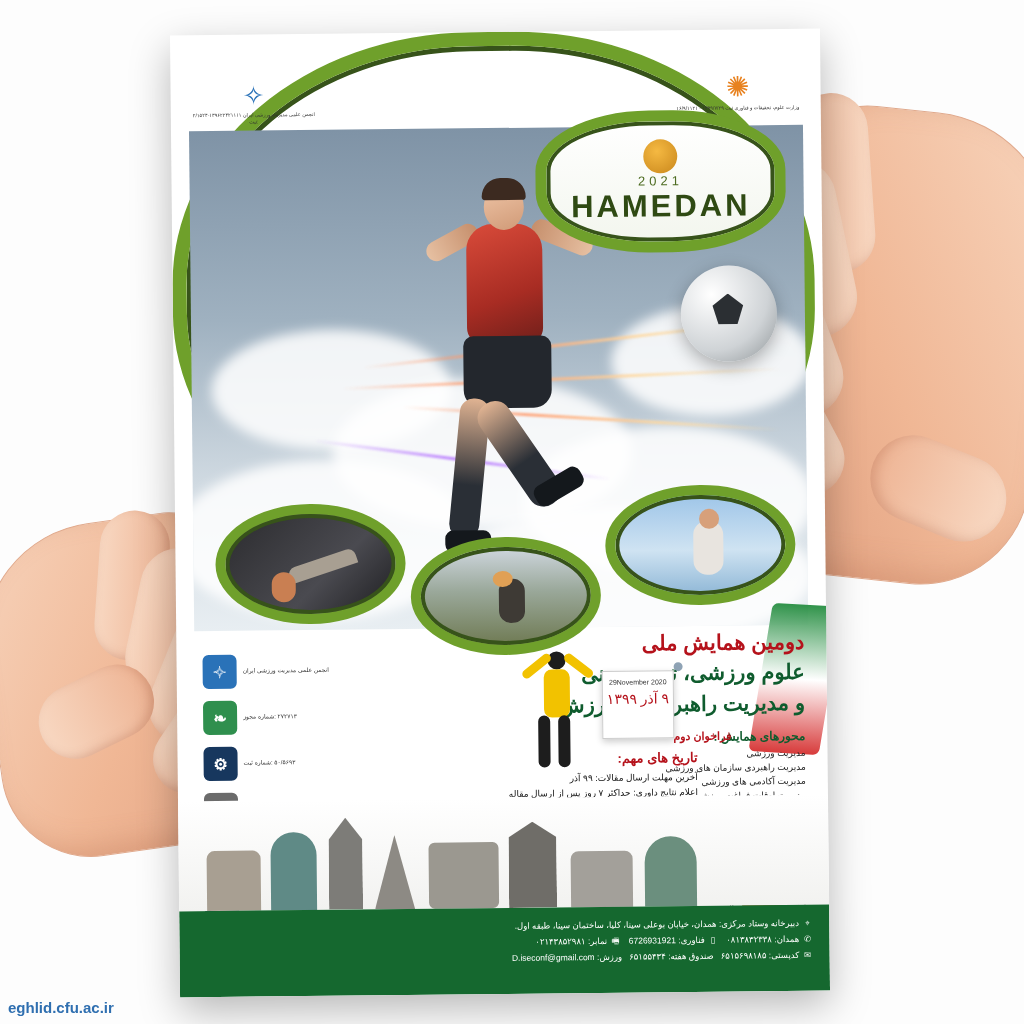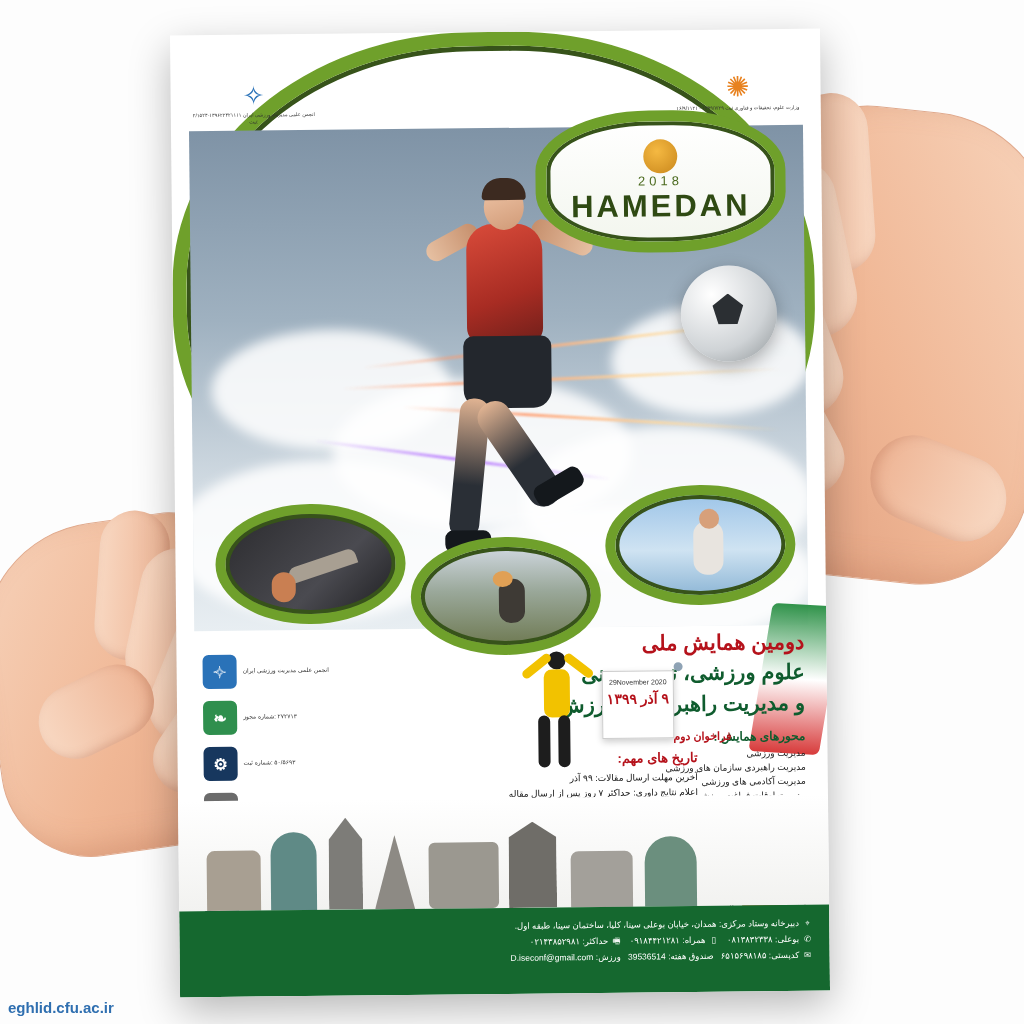--- a/index.html
+++ b/index.html
@@ -160,21 +160,21 @@
   
   .dates{position:absolute;left:250px;top:720px;width:270px;direction:rtl;text-align:right;}
   .dates .hdr{font-size:13px;font-weight:bold;color:#b5121b;margin-bottom:5px;}
   .dates .row{font-size:9px;color:#111;line-height:1.7;}
   .callfor{position:absolute;left:496px;top:700px;font-size:11px;color:#b5121b;font-weight:bold;direction:rtl;}
 
   
   .cal{position:absolute;left:425px;top:640px;width:70px;height:66px;background:#fff;
     border:1px solid #ccc;box-shadow:0 3px 7px rgba(0,0,0,.2);text-align:center;}
   .cal .d1{font-size:7px;color:#333;padding-top:7px;}
-  .cal .d2{font-size:14px;color:#b5121b;font-weight:bold;padding-top:5px;direction:rtl;}
+  .cal .d2{font-size:14px;color:#b5121b;font-weight:normal;padding-top:5px;direction:rtl;}
   .pin{position:absolute;left:497px;top:632px;width:9px;height:9px;border-radius:50%;background:#8fa3b5;}
 
   
   .yrunner{position:absolute;left:345px;top:616px;width:66px;height:150px;}
   .yr{position:absolute;background:#f2c200;border-radius:8px;}
   .yr.head{left:26px;top:4px;width:18px;height:18px;border-radius:50%;background:#1d1d1d;}
   .yr.body{left:22px;top:22px;width:26px;height:48px;}
   .yr.arm1{left:-2px;top:14px;width:34px;height:9px;transform:rotate(-38deg);}
   .yr.arm2{left:40px;top:14px;width:34px;height:9px;transform:rotate(38deg);}
   .yr.leg1{left:16px;top:68px;width:12px;height:52px;background:#1d1d1d;}
@@ -292,21 +292,21 @@
         <div class="pl legL"></div>
         <div class="pl legR"></div>
         <div class="pl shoeL"></div>
         <div class="pl shoeR"></div>
       </div>
     </div>
     <div class="ring-main"></div>
 
     <div class="hamedan-badge">
       <div class="hb-logo"></div>
-      <div class="hb-year">2018</div>
+      <div class="hb-year">2021</div>
       <div class="hb-name">HAMEDAN</div>
     </div>
 
     <div class="oval ov1">
       <div class="mini-fig m1"></div>
         <div class="mini-fig m2"></div>
     </div>
     <div class="oval ov2">
       <div class="mini-fig rider"></div>
         <div class="mini-fig rider2"></div>
@@ -423,38 +423,38 @@
         <div class="mon m8"></div>
     </div>
 
     <div class="footer">
       <div class="l">
         <span class="ico">⌖</span>
         <span>دبیرخانه وستاد مرکزی: همدان، خیابان بوعلی سینا، کلیا، ساختمان سینا، طبقه اول.</span>
       </div>
       <div class="l">
         <span class="ico">✆</span>
-        <span>بوعلی:</span>
+        <span>همدان:</span>
         <span>۰۸۱۳۸۳۲۳۳۸</span>
         &nbsp;
         <span class="ico">▯</span>
-        <span>همراه:</span>
-        <span>۰۹۱۸۴۴۲۱۲۸۱</span>
+        <span>فناوری:</span>
+        <span>6726931921</span>
         &nbsp;
         <span class="ico">🖷</span>
-        <span>حداکثر:</span>
+        <span>نمابر:</span>
         <span>۰۲۱۴۳۸۵۲۹۸۱</span>
       </div>
       <div class="l">
         <span class="ico">✉</span>
         <span>کدپستی:</span>
         <span>۶۵۱۵۶۹۸۱۸۵</span>
         &nbsp;
         <span>صندوق هفته:</span>
-        <span>39536514</span>
+        <span>۶۵۱۵۵۴۳۴</span>
         &nbsp;
         <span>ورزش:</span>
         <span>D.iseconf@gmail.com</span>
       </div>
     </div>
 
   </div>
 
   <div class="wm">eghlid.cfu.ac.ir</div>
 </div>

